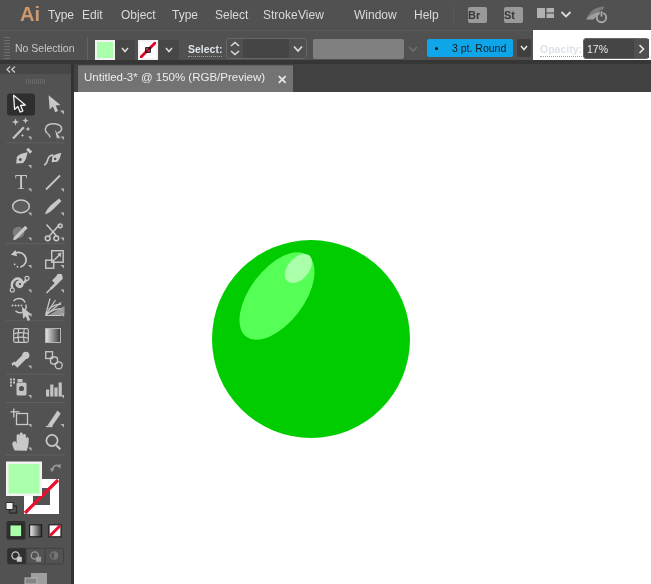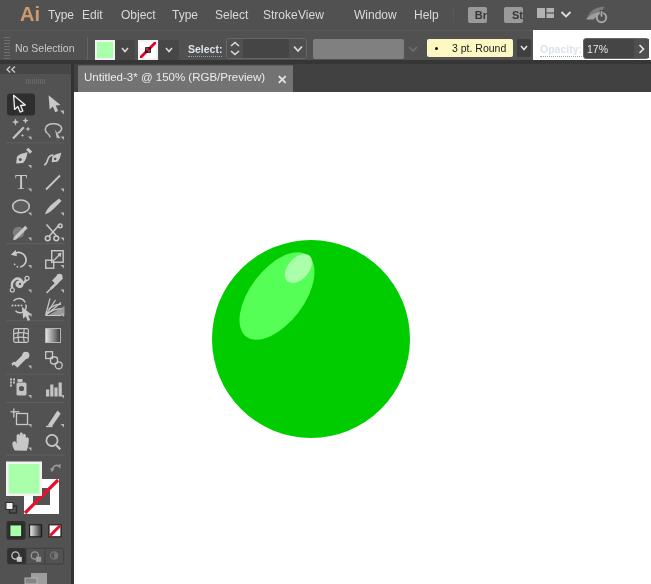--- a/index.html
+++ b/index.html
@@ -5,35 +5,35 @@
 * { margin:0; padding:0; box-sizing:border-box; }
 html,body { width:651px; height:584px; }
 body { font-family:"Liberation Sans", sans-serif; position:relative; background:#fff; overflow:hidden; }
 .abs { position:absolute; }
 
 
 #menubar { left:0; top:0; width:651px; height:30px; background:#515151; }
 #ailogo { left:20px; top:3px; font-size:20px; font-weight:bold; color:#cc9a6e; letter-spacing:0px;text-align:right; }
 .menu { top:0; height:30px; line-height:30px; font-size:12px; color:#dadada; }
 #msep { left:453px; top:6px; width:1px; height:17px; background:#5a5a5a; }
-.sqbtn { top:7px; width:19px; height:16px; background:#9a9a9a; border-radius:2px; color:#363636; font-size:11px; font-weight:bold; text-align:right; line-height:16px; }
+.sqbtn { top:7px; width:19px; height:16px; background:#9a9a9a; border-radius:2px; color:#363636; font-size:11px; font-weight:bold; text-align:left; line-height:16px; }
 
 
 #controlbar { left:0; top:30px; width:533px; height:30px; background:#515151; border-top:1px solid #5a5a5a; }
 #grip { left:4px; top:6px; width:6px; height:22px; background:repeating-linear-gradient(to bottom,#6e6e6e 0 1px,transparent 1px 3px); }
 #nosel { left:15px; top:11px; font-size:10.5px; color:#c9c9c9; }
 #csep { left:87px; top:6px; width:1px; height:23px; background:#646464; }
 .swatch { top:9px; width:20px; height:20px; background:#fff; border:2px solid #f2f2f2; }
 .caretbtn { top:9px; width:20px; height:20px; background:#474747; }
 .chev { display:block; width:8px; height:8px; }
 #strokelabel, #opacitylabel { top:12px; font-size:10.5px; font-weight:bold; color:#dde2eb; border-bottom:1px dotted #9a9fa8; padding-bottom:1px; }
 #strokewidget { left:226px; top:7px; width:81px; height:21px; border:1px solid #666666; border-radius:3px; background:#4f4f4f; }
 #strokeinput { left:243px; top:8px; width:46px; height:19px; background:#454545; }
 #profilebox { left:313px; top:8px; width:91px; height:20px; background:#808080; border-radius:2px; }
-#whitebox { left:427px; top:8px; width:86px; height:18px; background:#fef9c3; border-radius:2px; color:#1a1a1a; font-size:10.5px; line-height:18px; }
+#whitebox { left:427px; top:8px; width:86px; height:18px; background:#0ea5e9; border-radius:2px; color:#1a1a1a; font-size:10.5px; line-height:18px; }
 #whitecaret { left:517px; top:8px; width:14px; height:18px; background:#3f3f3f; border-radius:2px; }
 #opwidget { left:583px; top:7px; width:66px; height:21px; border:1px solid #666666; border-radius:3px; background:#454545; }
 #opval { left:587px; top:12px; font-size:10.5px; color:#e8e8e8; }
 #opbtn { left:634px; top:8px; width:15px; height:19px; background:#4f4f4f; }
 
 
 #band { left:0; top:60px; width:651px; height:4px; background:#363636; }
 #tabbar { left:0; top:64px; width:651px; height:28px; background:#414141; }
 #tab { left:78px; top:65px; width:215px; height:27px; background:#737373; border-top:1px solid #5f5f5f; color:#ececec; font-size:11.5px; }
 #tabtext { left:6px; top:5px; }

